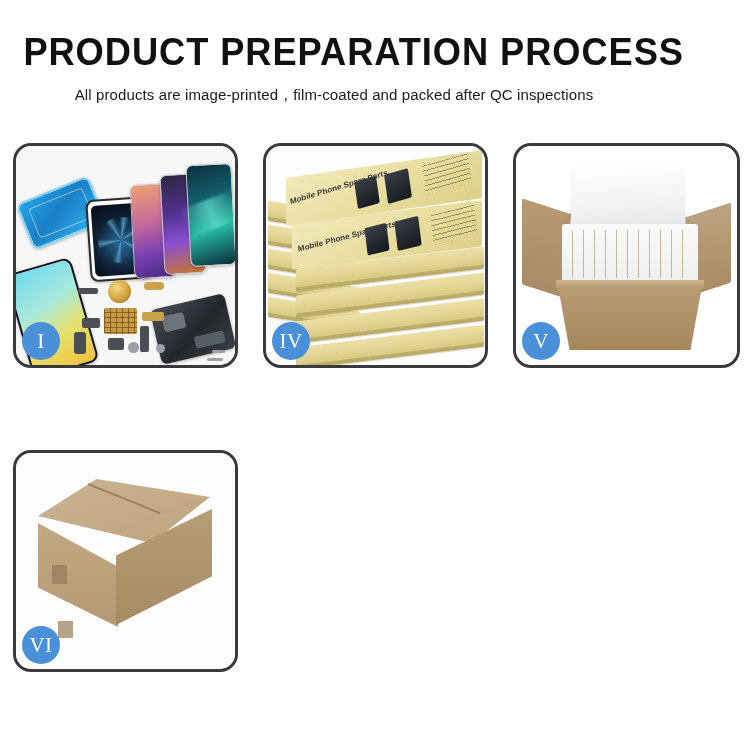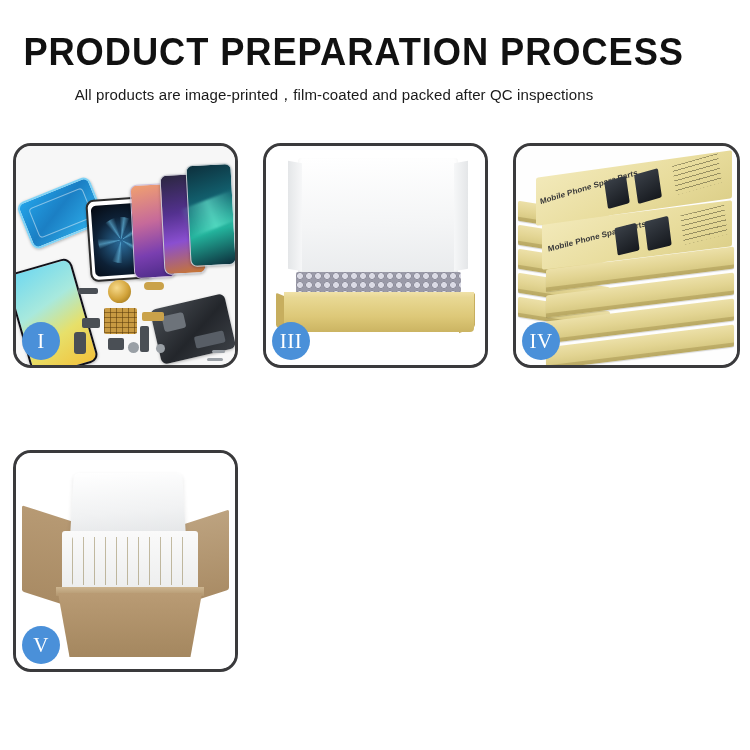--- a/index.html
+++ b/index.html
@@ -426,32 +426,20 @@
       <div class="sp" style="left:92px;top:192px;width:16px;height:12px;"></div>
       <div class="sp g" style="left:112px;top:196px;width:11px;height:11px;border-radius:50%;"></div>
       <div class="sp g" style="left:140px;top:198px;width:9px;height:9px;border-radius:50%;"></div>
       <div class="sp g" style="right:12px;bottom:4px;width:16px;height:3px;"></div>
       <div class="sp g" style="right:10px;bottom:12px;width:13px;height:3px;"></div>
     </div>
     <div class="badge">I</div>
   </div>
 
 
-  <div class="panel">
-    <div class="photo">
-      <div class="p3-bg"></div>
-      <div class="b3-lid"></div>
-      <div class="b3-foam"></div>
-      <div class="b3-sideL"></div>
-      <div class="b3-sideR"></div>
-      <div class="b3-lip"></div>
-      <div class="b3-front"></div>
-    </div>
-    <div class="badge">III</div>
-  </div>
 
   <div class="panel">
     <div class="photo">
       <div class="p4-bg"></div>
       <div class="stack">
 
         <div class="kbox" style="left:2px;  top:62px;  width:92px; height:20px; transform:skewY(9deg);">
             <div class="edge"></div>
           </div>
         <div class="kbox" style="left:2px;  top:86px;  width:92px; height:20px; transform:skewY(9deg);">
@@ -506,14 +494,26 @@
       <div class="c5-flapR"></div>
       <div class="c5-foamlid"></div>
       <div class="c5-foambox"></div>
       <div class="c5-inner"></div>
       <div class="c5-rim"></div>
       <div class="c5-front"></div>
     </div>
     <div class="badge">V</div>
   </div>
 
+  <div class="panel">
+    <div class="photo">
+      <div class="p6-bg"></div>
+      <div class="c6-top"></div>
+      <div class="c6-seam"></div>
+      <div class="c6-left"></div>
+      <div class="c6-right"></div>
+      <div class="c6-tapeA"></div>
+      <div class="c6-tapeB"></div>
+    </div>
+    <div class="badge">VI</div>
+  </div>
 
 </div>
 
 </body></html>

